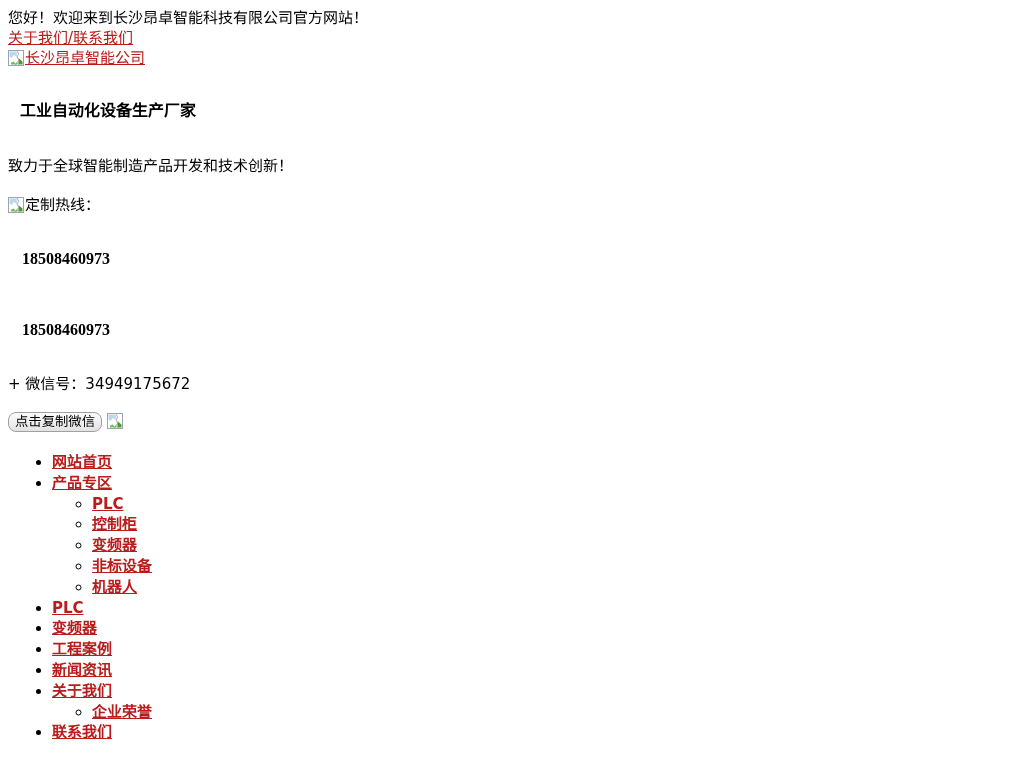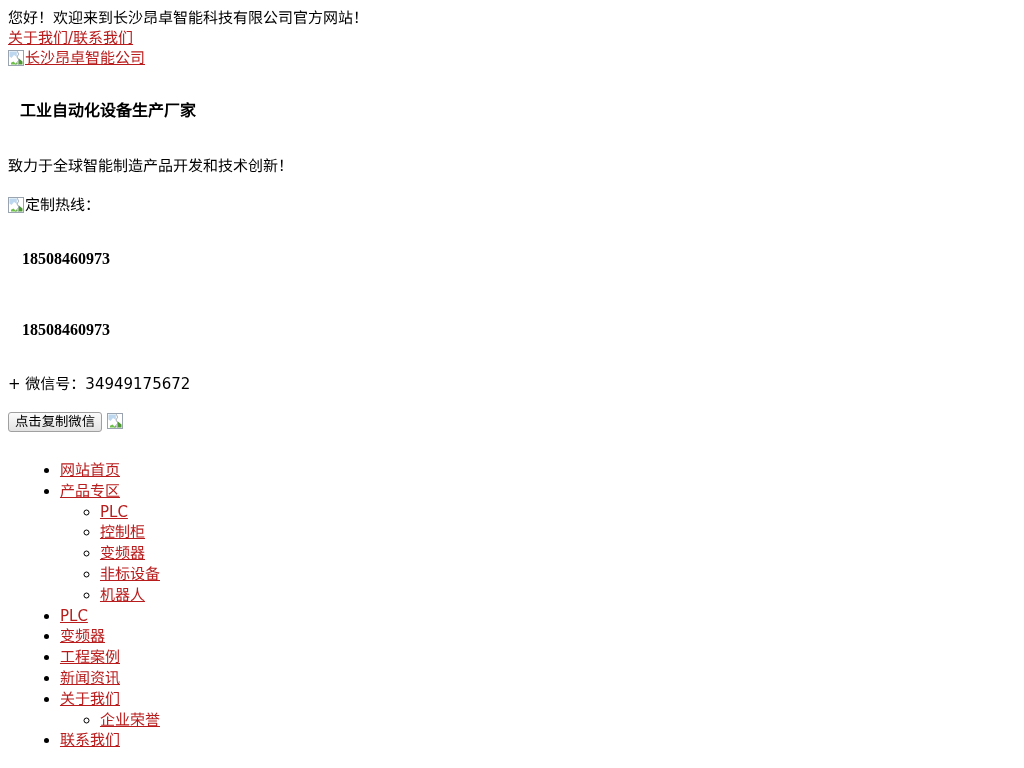--- a/index.html
+++ b/index.html
@@ -70,32 +70,33 @@
     margin-right: 1px;
   }
   .brokenimg svg { display: block; }
 
   
   button.copy-wechat {
     font-family: "DejaVu Sans", "Liberation Sans", sans-serif;
     font-size: 13.3333px;
     padding: 1px 6px;
     border: 1px solid #a0a0a0;
-    border-radius: 3px;
+    border-radius: 8px;
     background: linear-gradient(#fbfbfb, #ededed 60%, #e2e2e2);
     color: #000;
     line-height: 16px;
     cursor: default;
   }
 
   
   ul.nav {
-    margin: 12px;
+    margin: 4px;
     padding-left: 40px;
     list-style-type: disc;
+    font-weight: bold;
   }
   ul.nav ul {
     margin: 0;
     padding-left: 40px;
     list-style-type: circle;
   }
   ul.nav li {
     line-height: 20.8px;
     font-size: 15px;
     font-family: "DejaVu Sans", "Liberation Sans", sans-serif;

